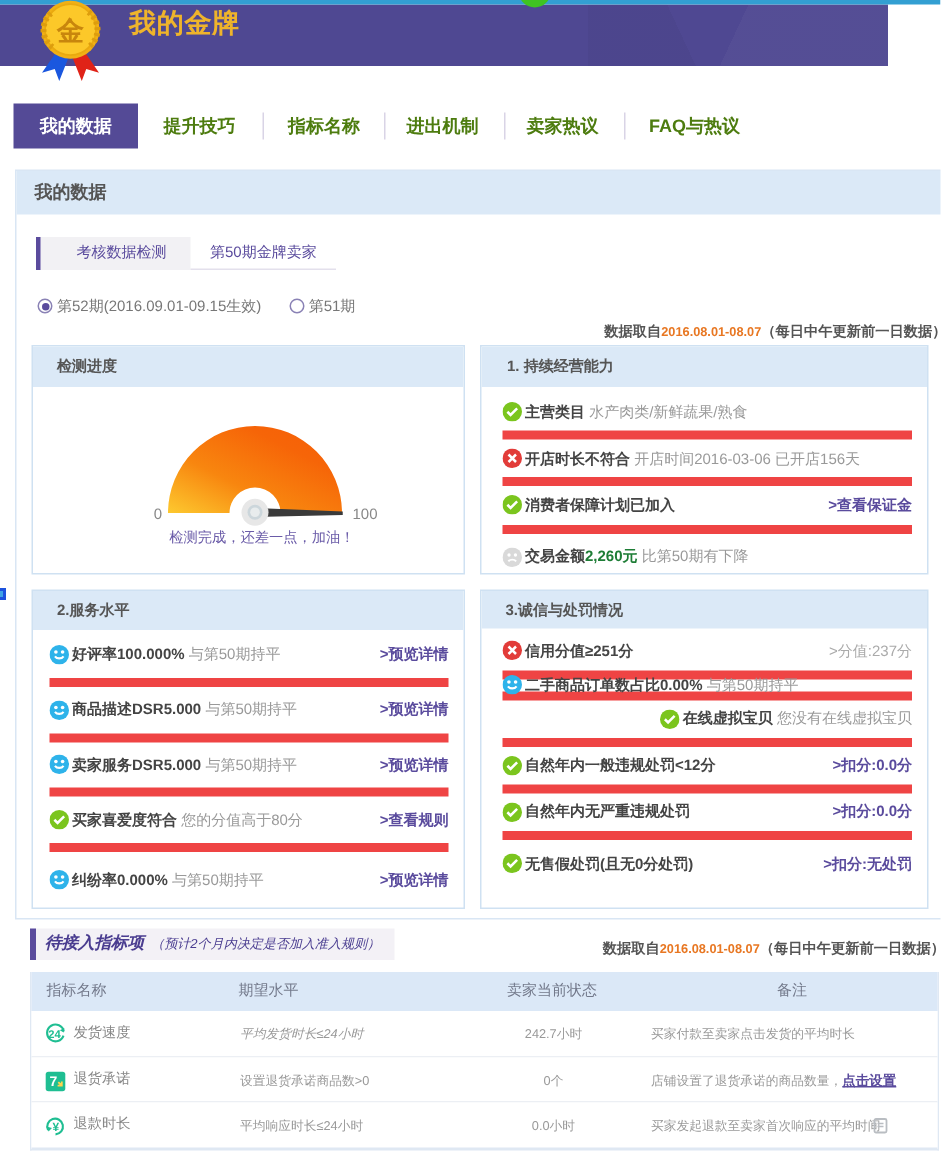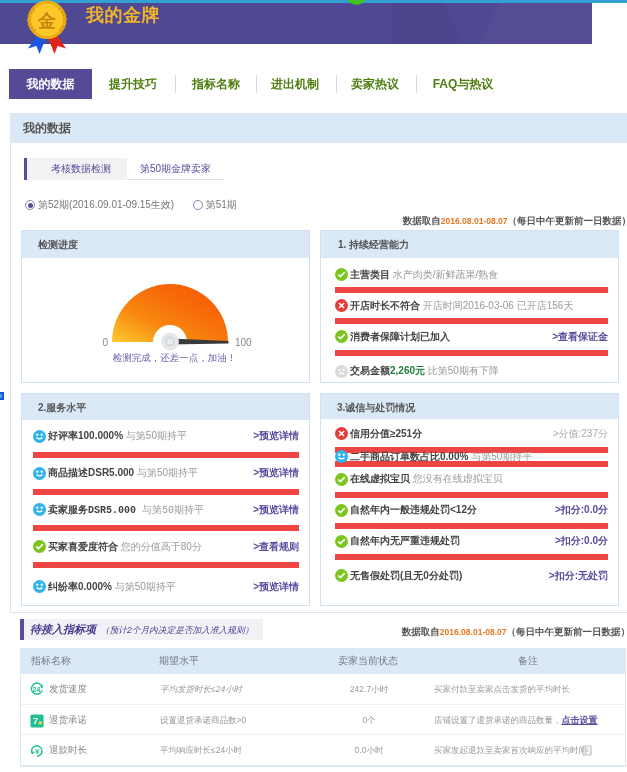--- a/index.html
+++ b/index.html
@@ -167,21 +167,21 @@
         <circle cx="4.6" cy="5" r="1.3" fill="#fff"></circle>
         <circle cx="9.4" cy="5" r="1.3" fill="#fff"></circle>
         <path d="M3.9,8.1 a3.7,3.3 0 0 0 6.2,0" stroke="#fff" stroke-width="1.5" fill="none"></path>
       </svg><b>好评率100.000%</b>&nbsp;与第50期持平<span class="lnk">&gt;预览详情</span></div>
   <div class="crow" style="height:36.8px;"><svg class="ico" viewBox="0 0 14 14">
         <circle cx="7" cy="7" r="7" fill="#2eb3ea"></circle>
         <circle cx="4.6" cy="5" r="1.3" fill="#fff"></circle>
         <circle cx="9.4" cy="5" r="1.3" fill="#fff"></circle>
         <path d="M3.9,8.1 a3.7,3.3 0 0 0 6.2,0" stroke="#fff" stroke-width="1.5" fill="none"></path>
       </svg><b>商品描述DSR5.000</b>&nbsp;与第50期持平<span class="lnk">&gt;预览详情</span></div>
-  <div class="crow" style="height:36.8px;font-family:Liberation Mono, monospace;"><svg class="ico" viewBox="0 0 14 14">
+  <div class="crow" style="height:36.8px;"><svg class="ico" viewBox="0 0 14 14">
         <circle cx="7" cy="7" r="7" fill="#2eb3ea"></circle>
         <circle cx="4.6" cy="5" r="1.3" fill="#fff"></circle>
         <circle cx="9.4" cy="5" r="1.3" fill="#fff"></circle>
         <path d="M3.9,8.1 a3.7,3.3 0 0 0 6.2,0" stroke="#fff" stroke-width="1.5" fill="none"></path>
       </svg><b>卖家服务DSR5.000</b>&nbsp;与第50期持平<span class="lnk">&gt;预览详情</span></div>
   <div class="crow" style="height:36.8px;"><svg class="ico" viewBox="0 0 14 14">
         <circle cx="7" cy="7" r="7" fill="#7bc51e"></circle>
         <path d="M3.5,7 l2.3,2.3 l4.7,-4.8" stroke="#fff" stroke-width="1.8" fill="none"></path>
       </svg><b>买家喜爱度符合</b>&nbsp;您的分值高于80分<span class="lnk">&gt;查看规则</span></div>
   <div class="crow last" style="height:36.8px;"><svg class="ico" viewBox="0 0 14 14">
@@ -200,21 +200,21 @@
       </svg>
       <b>信用分值≥251分</b>
       <span class="gry">&gt;分值:237分</span>
     </div>
   <div class="crow" style="height:14px;"><svg class="ico" viewBox="0 0 14 14">
         <circle cx="7" cy="7" r="7" fill="#2eb3ea"></circle>
         <circle cx="4.6" cy="5" r="1.3" fill="#fff"></circle>
         <circle cx="9.4" cy="5" r="1.3" fill="#fff"></circle>
         <path d="M3.9,8.1 a3.7,3.3 0 0 0 6.2,0" stroke="#fff" stroke-width="1.5" fill="none"></path>
       </svg><b>二手商品订单数占比0.00%</b>&nbsp;与第50期持平</div>
-  <div class="crow" style="height:31.2px;"><svg class="ico" viewBox="0 0 14 14">
+  <div class="crow" style="height:31.2px;justify-content:flex-end;"><svg class="ico" viewBox="0 0 14 14">
         <circle cx="7" cy="7" r="7" fill="#7bc51e"></circle>
         <path d="M3.5,7 l2.3,2.3 l4.7,-4.8" stroke="#fff" stroke-width="1.8" fill="none"></path>
       </svg><b>在线虚拟宝贝</b>&nbsp;您没有在线虚拟宝贝</div>
   <div class="crow" style="height:31.2px;">
       <svg class="ico" viewBox="0 0 14 14">
         <circle cx="7" cy="7" r="7" fill="#7bc51e"></circle>
         <path d="M3.5,7 l2.3,2.3 l4.7,-4.8" stroke="#fff" stroke-width="1.8" fill="none"></path>
       </svg>
       <b>自然年内一般违规处罚&lt;12分</b>
       <span class="lnk">&gt;扣分:0.0分</span>

